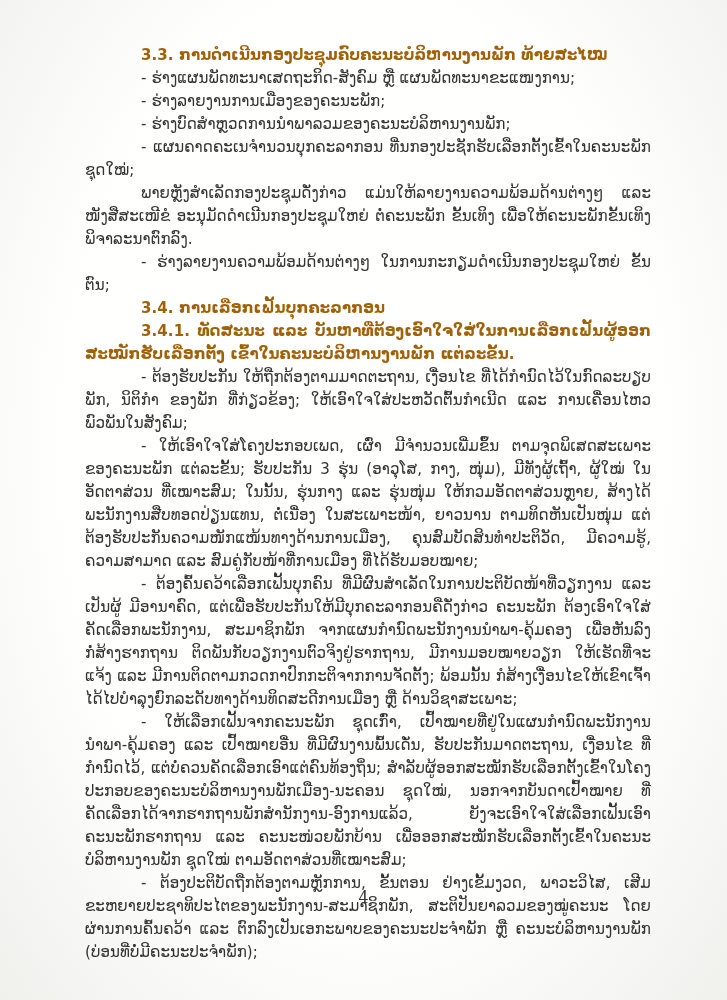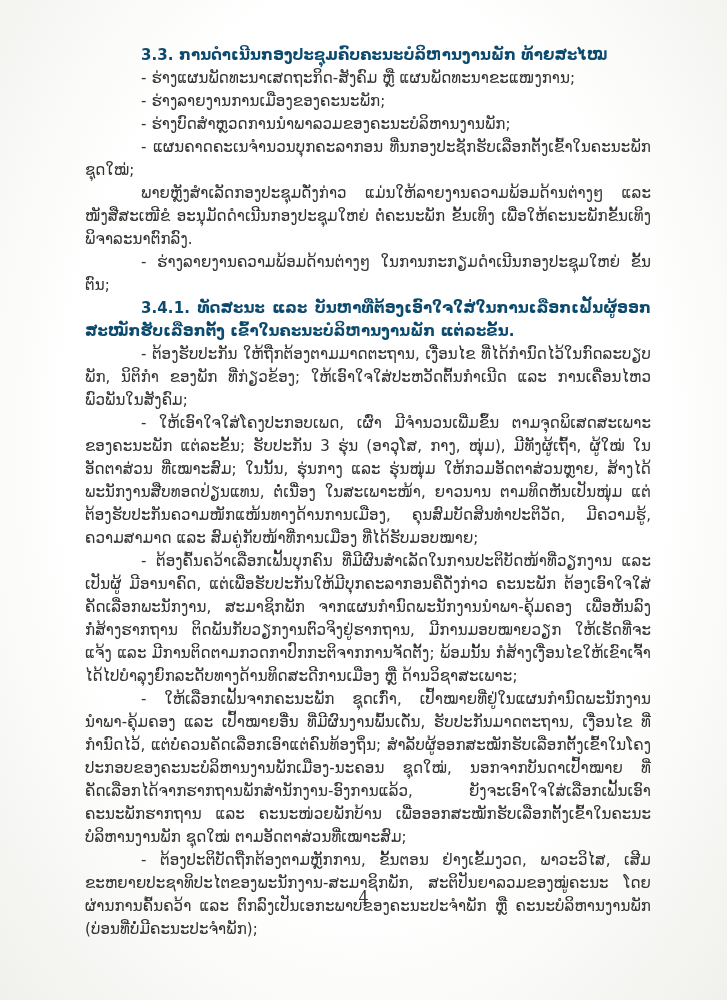--- a/index.html
+++ b/index.html
@@ -31,21 +31,21 @@
     line-height: 23px;
     text-align: justify;
     letter-spacing: 0.1px;
   }
   .block {
     text-indent: 56px;
     margin: 0;
   }
   .heading {
     font-weight: bold;
-    color: #0c4a6e;
+    color: #a16207;
   }
   .page-number {
     position: absolute;
     top: 888px;
     left: 0;
     width: 727px;
     text-align: center;
     font-family: "DejaVu Serif", serif;
     font-size: 16px;
     color: #3a3938;
@@ -57,20 +57,21 @@
 <div class="scan-surface"></div>
 
 <div class="content">
   <p class="block heading">3.3. ການດຳເນີນກອງປະຊຸມຄົບຄະນະບໍລິຫານງານພັກ ທ້າຍສະໄໝ</p>
   <p class="block">- ຮ່າງແຜນພັດທະນາເສດຖະກິດ-ສັງຄົມ ຫຼື ແຜນພັດທະນາຂະແໜງການ;</p>
   <p class="block">- ຮ່າງລາຍງານການເມືອງຂອງຄະນະພັກ;</p>
   <p class="block">- ຮ່າງບົດສຳຫຼວດການນຳພາລວມຂອງຄະນະບໍລິຫານງານພັກ;</p>
   <p class="block">- ແຜນຄາດຄະເນຈຳນວນບຸກຄະລາກອນ ທີ່ນກອງປະຊັກຮັບເລືອກຕັ້ງເຂົ້າໃນຄະນະພັກ ຊຸດໃໝ່;</p>
   <p class="block">ພາຍຫຼັງສຳເລັດກອງປະຊຸມດັ່ງກ່າວ ແມ່ນໃຫ້ລາຍງານຄວາມພ້ອມດ້ານຕ່າງໆ ແລະ ໜັງສືສະເໜີຂໍ ອະນຸມັດດຳເນີນກອງປະຊຸມໃຫຍ່ ຕໍ່ຄະນະພັກ ຂັ້ນເທິງ ເພື່ອໃຫ້ຄະນະພັກຂັ້ນເທິງ ພິຈາລະນາຕົກລົງ.</p>
   <p class="block">- ຮ່າງລາຍງານຄວາມພ້ອມດ້ານຕ່າງໆ ໃນການກະກຽມດຳເນີນກອງປະຊຸມໃຫຍ່ ຂັ້ນຕົນ;</p>
+  <p class="block heading">3.4. ການເລືອກເຟັ້ນບຸກຄະລາກອນ</p>
   <p class="block heading">3.4.1. ທັດສະນະ ແລະ ບັນຫາທີ່ຕ້ອງເອົາໃຈໃສ່ໃນການເລືອກເຟັ້ນຜູ້ອອກສະໝັກຮັບເລືອກຕັ້ງ ເຂົ້າໃນຄະນະບໍລິຫານງານພັກ ແຕ່ລະຂັ້ນ.</p>
   <p class="block">- ຕ້ອງຮັບປະກັນ ໃຫ້ຖືກຕ້ອງຕາມມາດຕະຖານ, ເງື່ອນໄຂ ທີ່ໄດ້ກຳນົດໄວ້ໃນກົດລະບຽບພັກ, ນິຕິກຳ ຂອງພັກ ທີ່ກ່ຽວຂ້ອງ; ໃຫ້ເອົາໃຈໃສ່ປະຫວັດຕົ້ນກຳເນີດ ແລະ ການເຄື່ອນໄຫວພົວພັນໃນສັງຄົມ;</p>
   <p class="block">- ໃຫ້ເອົາໃຈໃສ່ໂຄງປະກອບເພດ, ເຜົ່າ ມີຈຳນວນເພີ່ມຂຶ້ນ ຕາມຈຸດພິເສດສະເພາະ ຂອງຄະນະພັກ ແຕ່ລະຂັ້ນ; ຮັບປະກັນ 3 ຮຸ່ນ (ອາວຸໂສ, ກາງ, ໜຸ່ມ), ມີທັງຜູ້ເຖົ້າ, ຜູ້ໃໝ່ ໃນອັດຕາສ່ວນ ທີ່ເໝາະສົມ; ໃນນັ້ນ, ຮຸ່ນກາງ ແລະ ຮຸ່ນໜຸ່ມ ໃຫ້ກວມອັດຕາສ່ວນຫຼາຍ, ສ້າງໄດ້ພະນັກງານສືບທອດປ່ຽນແທນ, ຕໍ່ເນື່ອງ ໃນສະເພາະໜ້າ, ຍາວນານ ຕາມທິດຫັນເປັນໜຸ່ມ ແຕ່ຕ້ອງຮັບປະກັນຄວາມໜັກແໜ້ນທາງດ້ານການເມືອງ, ຄຸນສົມບັດສິນທຳປະຕິວັດ, ມີຄວາມຮູ້, ຄວາມສາມາດ ແລະ ສົມຄູ່ກັບໜ້າທີ່ການເມືອງ ທີ່ໄດ້ຮັບມອບໝາຍ;</p>
   <p class="block">- ຕ້ອງຄົ້ນຄວ້າເລືອກເຟັ້ນບຸກຄົນ ທີ່ມີຜົນສຳເລັດໃນການປະຕິບັດໜ້າທີ່ວຽກງານ ແລະ ເປັນຜູ້ ມີອານາຄົດ, ແຕ່ເພື່ອຮັບປະກັນໃຫ້ມີບຸກຄະລາກອນຄືດັ່ງກ່າວ ຄະນະພັກ ຕ້ອງເອົາໃຈໃສ່ຄັດເລືອກພະນັກງານ, ສະມາຊິກພັກ ຈາກແຜນກຳນົດພະນັກງານນຳພາ-ຄຸ້ມຄອງ ເພື່ອຫັນລົງກໍ່ສ້າງຮາກຖານ ຕິດພັນກັບວຽກງານຕົວຈິງຢູ່ຮາກຖານ, ມີການມອບໝາຍວຽກ ໃຫ້ເຮັດທີ່ຈະແຈ້ງ ແລະ ມີການຕິດຕາມກວດກາປົກກະຕິຈາກການຈັດຕັ້ງ; ພ້ອມນັ້ນ ກໍສ້າງເງື່ອນໄຂໃຫ້ເຂົາເຈົ້າໄດ້ໄປບຳລຸງຍົກລະດັບທາງດ້ານທິດສະດີການເມືອງ ຫຼື ດ້ານວິຊາສະເພາະ;</p>
   <p class="block">- ໃຫ້ເລືອກເຟັ້ນຈາກຄະນະພັກ ຊຸດເກົ່າ, ເປົ້າໝາຍທີ່ຢູ່ໃນແຜນກຳນົດພະນັກງານນຳພາ-ຄຸ້ມຄອງ ແລະ ເປົ້າໝາຍອື່ນ ທີ່ມີຜົນງານພົ້ນເດັ່ນ, ຮັບປະກັນມາດຕະຖານ, ເງື່ອນໄຂ ທີ່ກຳນົດໄວ້, ແຕ່ບໍ່ຄວນຄັດເລືອກເອົາແຕ່ຄົນທ້ອງຖິ່ນ; ສຳລັບຜູ້ອອກສະໝັກຮັບເລືອກຕັ້ງເຂົ້າໃນໂຄງປະກອບຂອງຄະນະບໍລິຫານງານພັກເມືອງ-ນະຄອນ ຊຸດໃໝ່, ນອກຈາກບັນດາເປົ້າໝາຍ ທີ່ຄັດເລືອກໄດ້ຈາກຮາກຖານພັກສຳນັກງານ-ອົງການແລ້ວ, ຍັງຈະເອົາໃຈໃສ່ເລືອກເຟັ້ນເອົາຄະນະພັກຮາກຖານ ແລະ ຄະນະໜ່ວຍພັກບ້ານ ເພື່ອອອກສະໝັກຮັບເລືອກຕັ້ງເຂົ້າໃນຄະນະບໍລິຫານງານພັກ ຊຸດໃໝ່ ຕາມອັດຕາສ່ວນທີ່ເໝາະສົມ;</p>
   <p class="block">- ຕ້ອງປະຕິບັດຖືກຕ້ອງຕາມຫຼັກການ, ຂັ້ນຕອນ ຢ່າງເຂັ້ມງວດ, ພາວະວິໄສ, ເສີມຂະຫຍາຍປະຊາທິປະໄຕຂອງພະນັກງານ-ສະມາຊິກພັກ, ສະຕິປັນຍາລວມຂອງໝູ່ຄະນະ ໂດຍຜ່ານການຄົ້ນຄວ້າ ແລະ ຕົກລົງເປັນເອກະພາບຂອງຄະນະປະຈຳພັກ ຫຼື ຄະນະບໍລິຫານງານພັກ (ບ່ອນທີ່ບໍ່ມີຄະນະປະຈຳພັກ);</p>
 
 </div>
 
 <div class="page-number">4</div>

